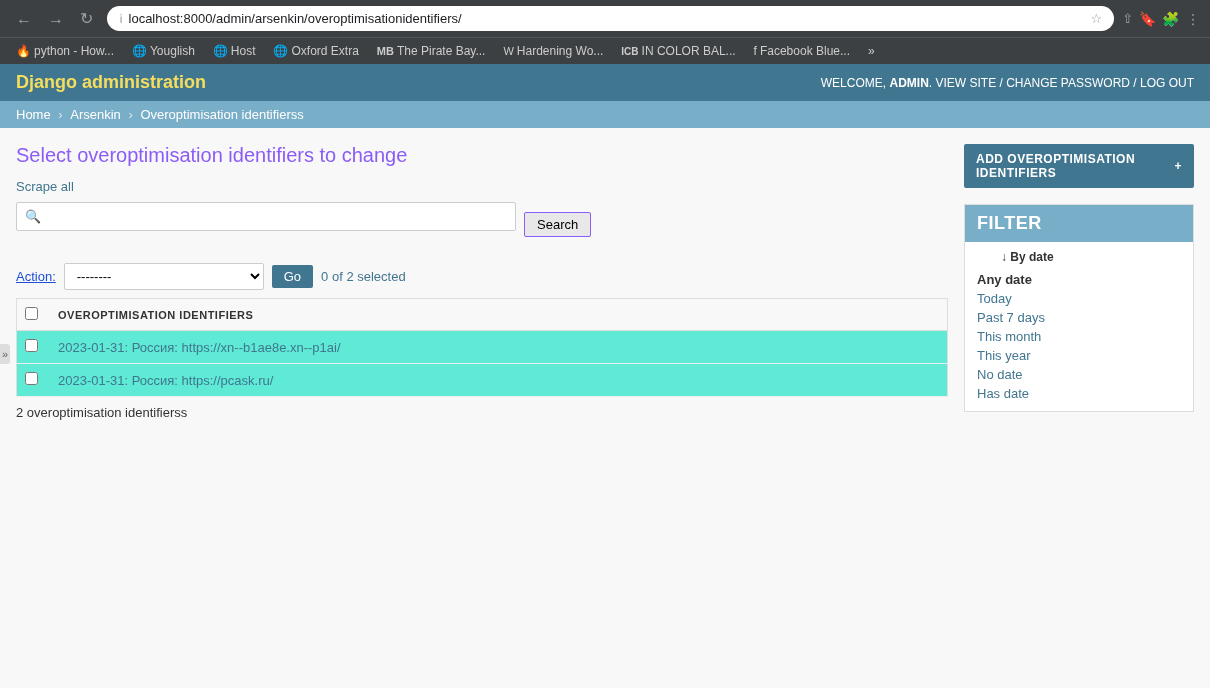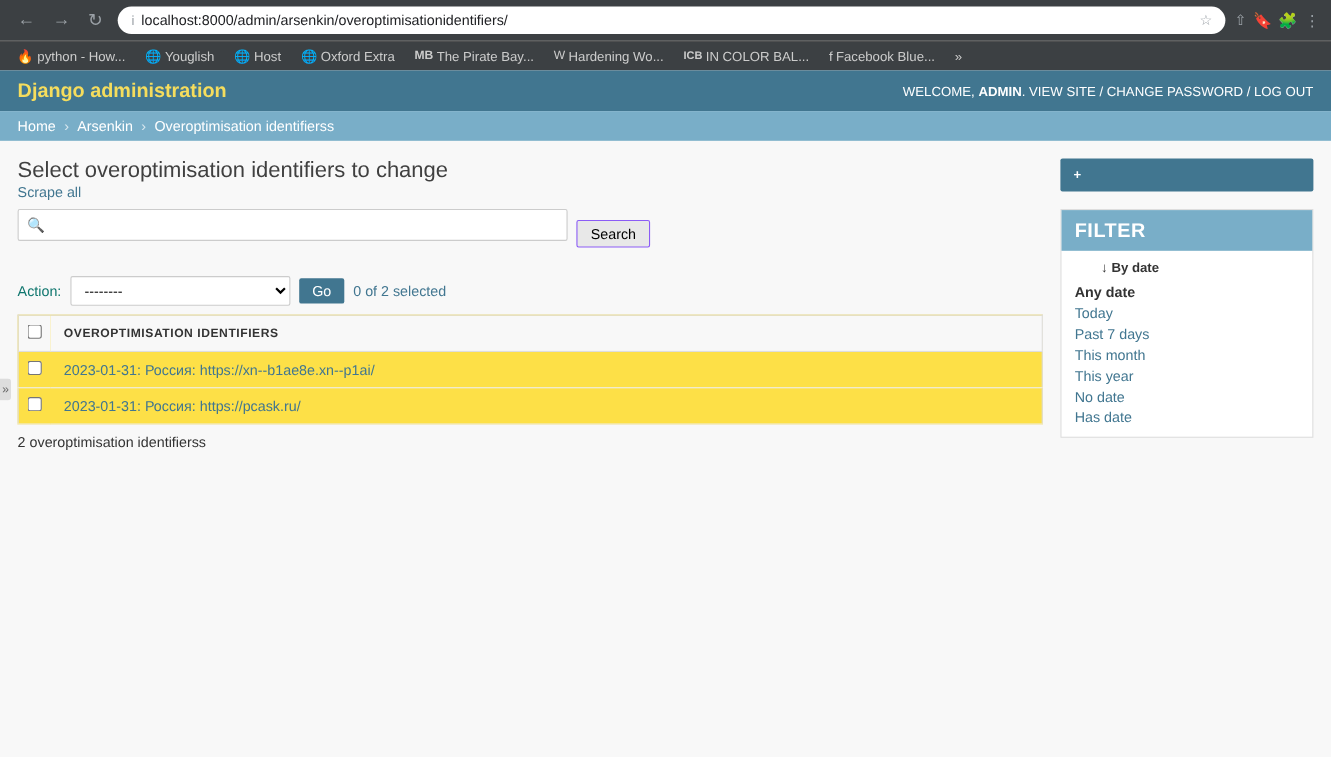--- a/index.html
+++ b/index.html
@@ -101,21 +101,22 @@
       min-height: 500px;
     }
 
     .content-area {
       flex: 1;
     }
 
     .page-title {
       font-size: 20px;
       font-weight: normal;
-      color: #404040;
+      color: #8b5cf6;
+      margin-bottom: 12px;
     }
 
     .scrape-all-link {
       color: #417690;
       text-decoration: none;
       font-size: 13px;
       display: inline-block;
       margin-bottom: 8px;
     }
 
@@ -148,21 +149,21 @@
       border-radius: 2px;
     }
 
     
     .action-bar {
       display: flex;
       align-items: center;
       gap: 8px;
       margin-bottom: 8px;
     }
-    .action-label { font-size: 13px; color: #0f766e; }
+    .action-label { font-size: 13px; color: #1d4ed8; text-decoration: underline; }
     .action-select {
       padding: 4px 8px;
       font-size: 13px;
       border: 1px solid #ccc;
       border-radius: 2px;
       background: #fff;
       min-width: 200px;
     }
     .action-go-button {
       background: #417690;
@@ -172,21 +173,21 @@
       cursor: pointer;
       font-size: 13px;
       border-radius: 2px;
     }
     .selected-count { color: #417690; font-size: 13px; }
 
     
     .data-table {
       width: 100%;
       border-collapse: collapse;
-      background: #fde047;
+      background: #5eead4;
       border: 1px solid #ddd;
       padding-left: 38px;
     }
     .data-table thead th {
       background: #f8f8f8;
       border-bottom: 1px solid #ddd;
       padding: 8px 12px;
       text-align: left;
       font-size: 11px;
       font-weight: bold;
@@ -409,20 +410,21 @@
   </tr>
         </tbody>
     </table>
 
     
     <div class="result-count">2 overoptimisation identifierss</div>
   </div>
 
   <div class="filter-sidebar">
     <a class="add-button" href="#">
+      <span>ADD OVEROPTIMISATION IDENTIFIERS</span>
       <span>+</span>
     </a>
 
     <div class="filter-box">
       <div class="filter-header">FILTER</div>
       <div class="filter-section">
         <div class="filter-section-title">
           <span>↓</span>
           <span>By date</span>
         </div>

